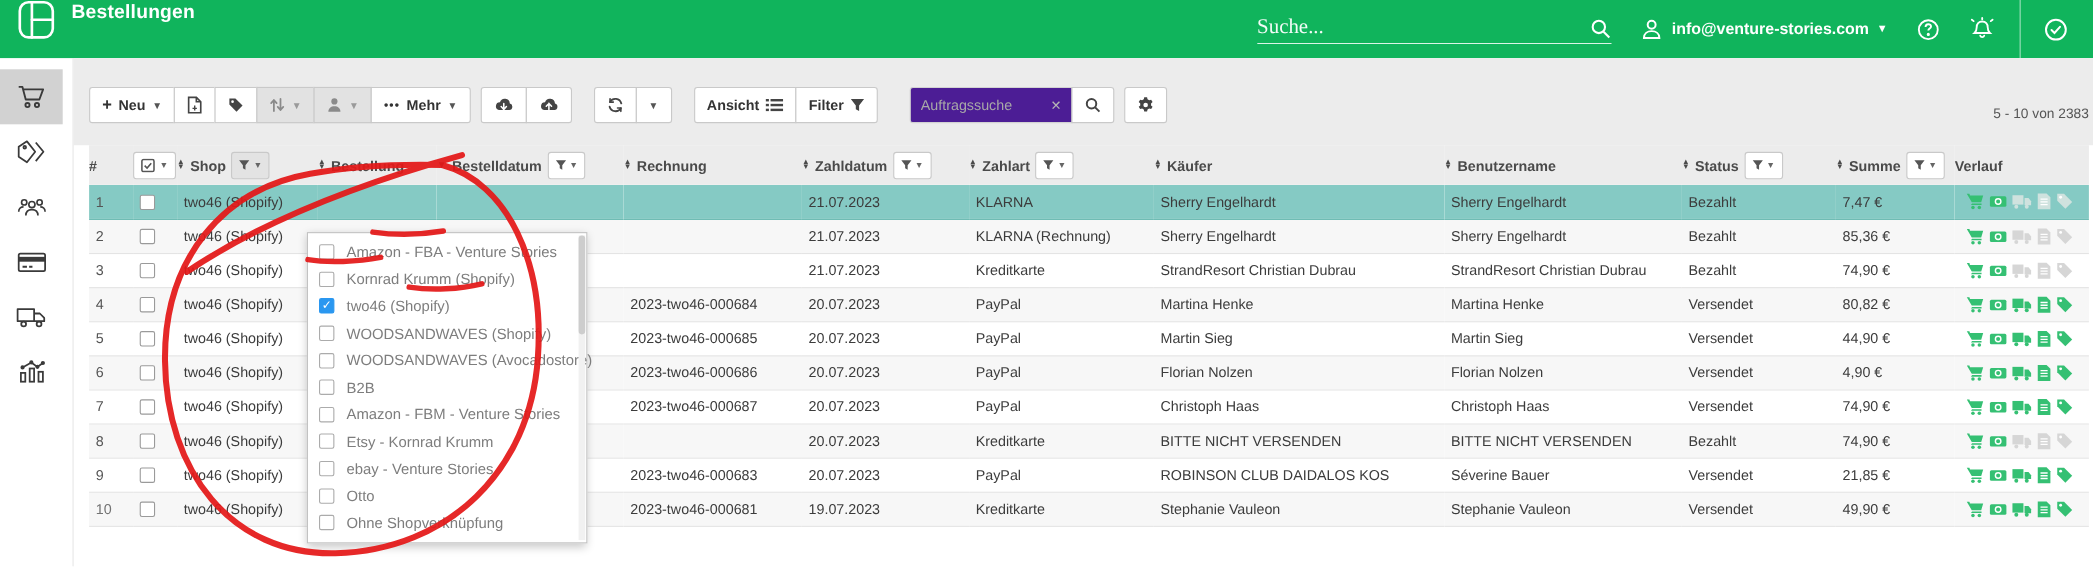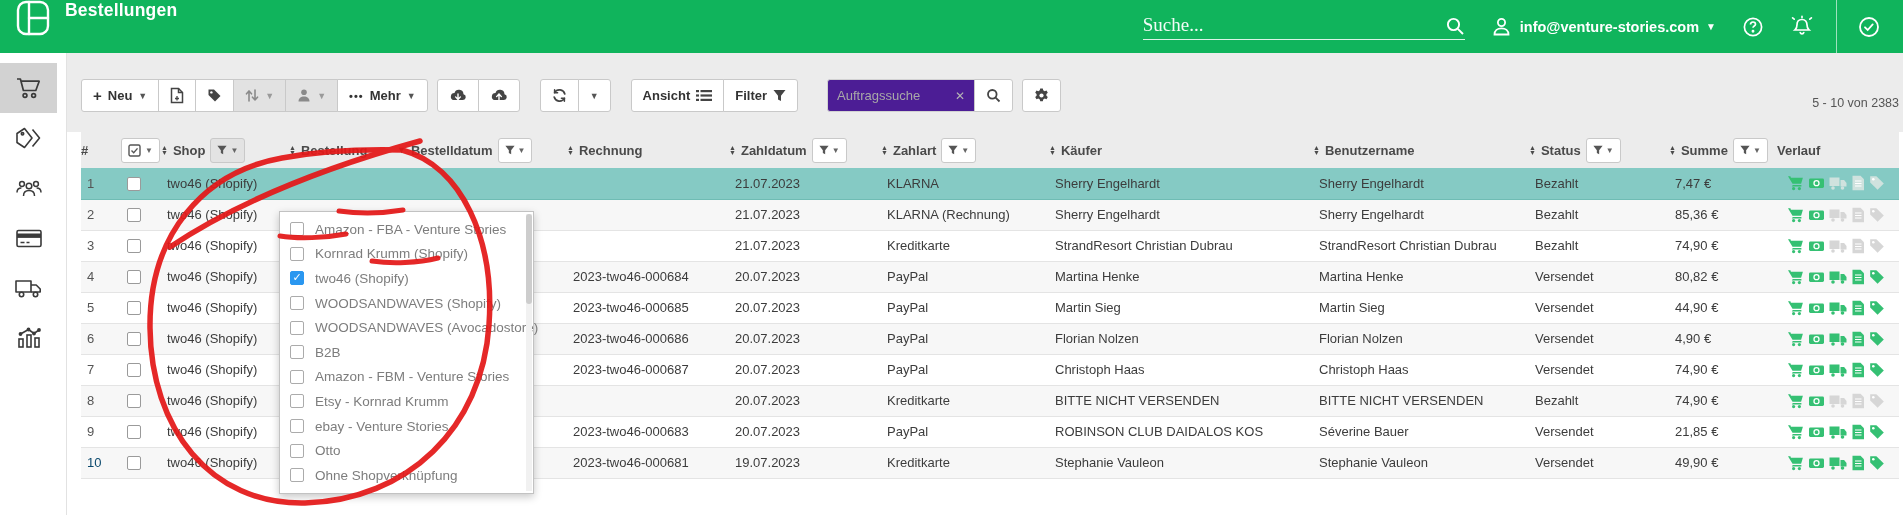--- a/index.html
+++ b/index.html
@@ -976,21 +976,21 @@
         <svg width="16" height="16" viewBox="0 0 16 16" fill="currentColor">
           <path d="M1.2 1.2 h6.2 l7.4 7.4 -6.2 6.2 -7.4-7.4z"></path>
                     <circle cx="4.3" cy="4.3" r="1.3" fill="#fff"></circle>
         </svg>
       </span>
     </div>
             </td>
   </tr>
 
   <tr>
-    <td style="color:#0c4a6e;">10</td>
+    <td style="color:#737373;">10</td>
     <td><span class="cb"></span></td>
     <td>two46 (Shopify)</td>
     <td>#3376</td>
     <td>19.07.2023</td>
     <td>2023-two46-000681</td>
     <td>19.07.2023</td>
     <td>Kreditkarte</td>
     <td>Stephanie Vauleon</td>
     <td>Stephanie Vauleon</td>
     <td>Versendet</td>

